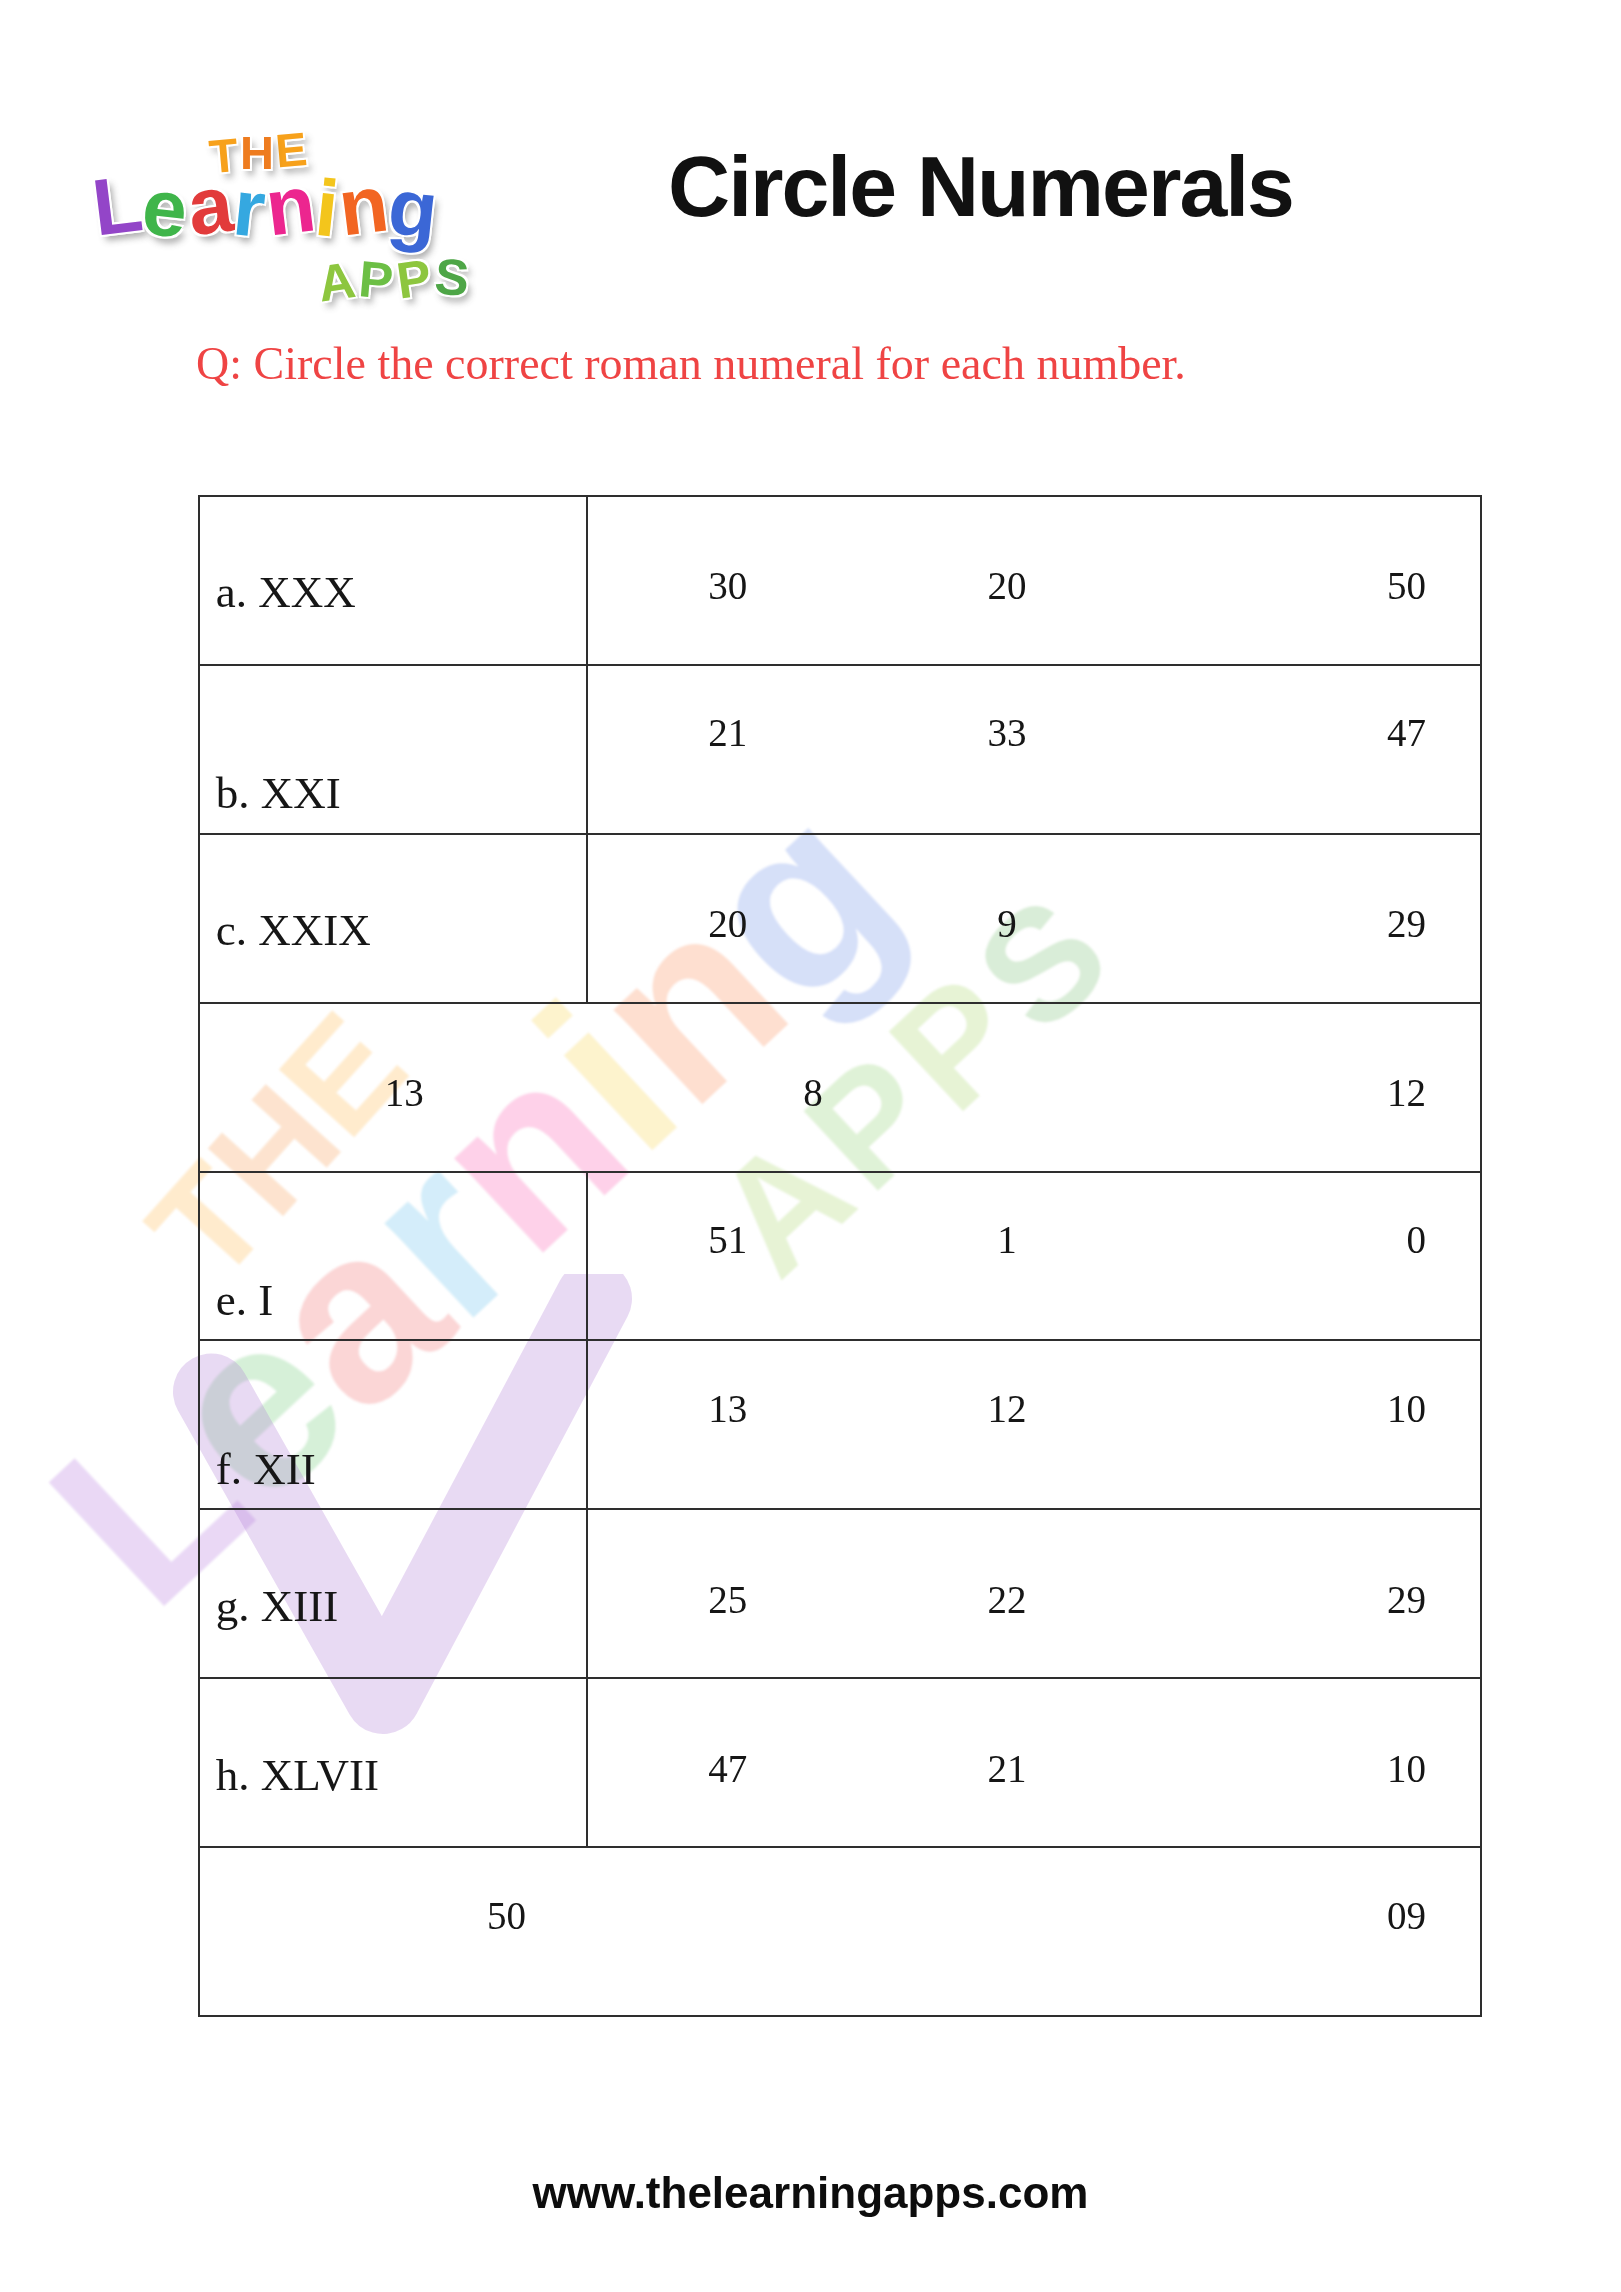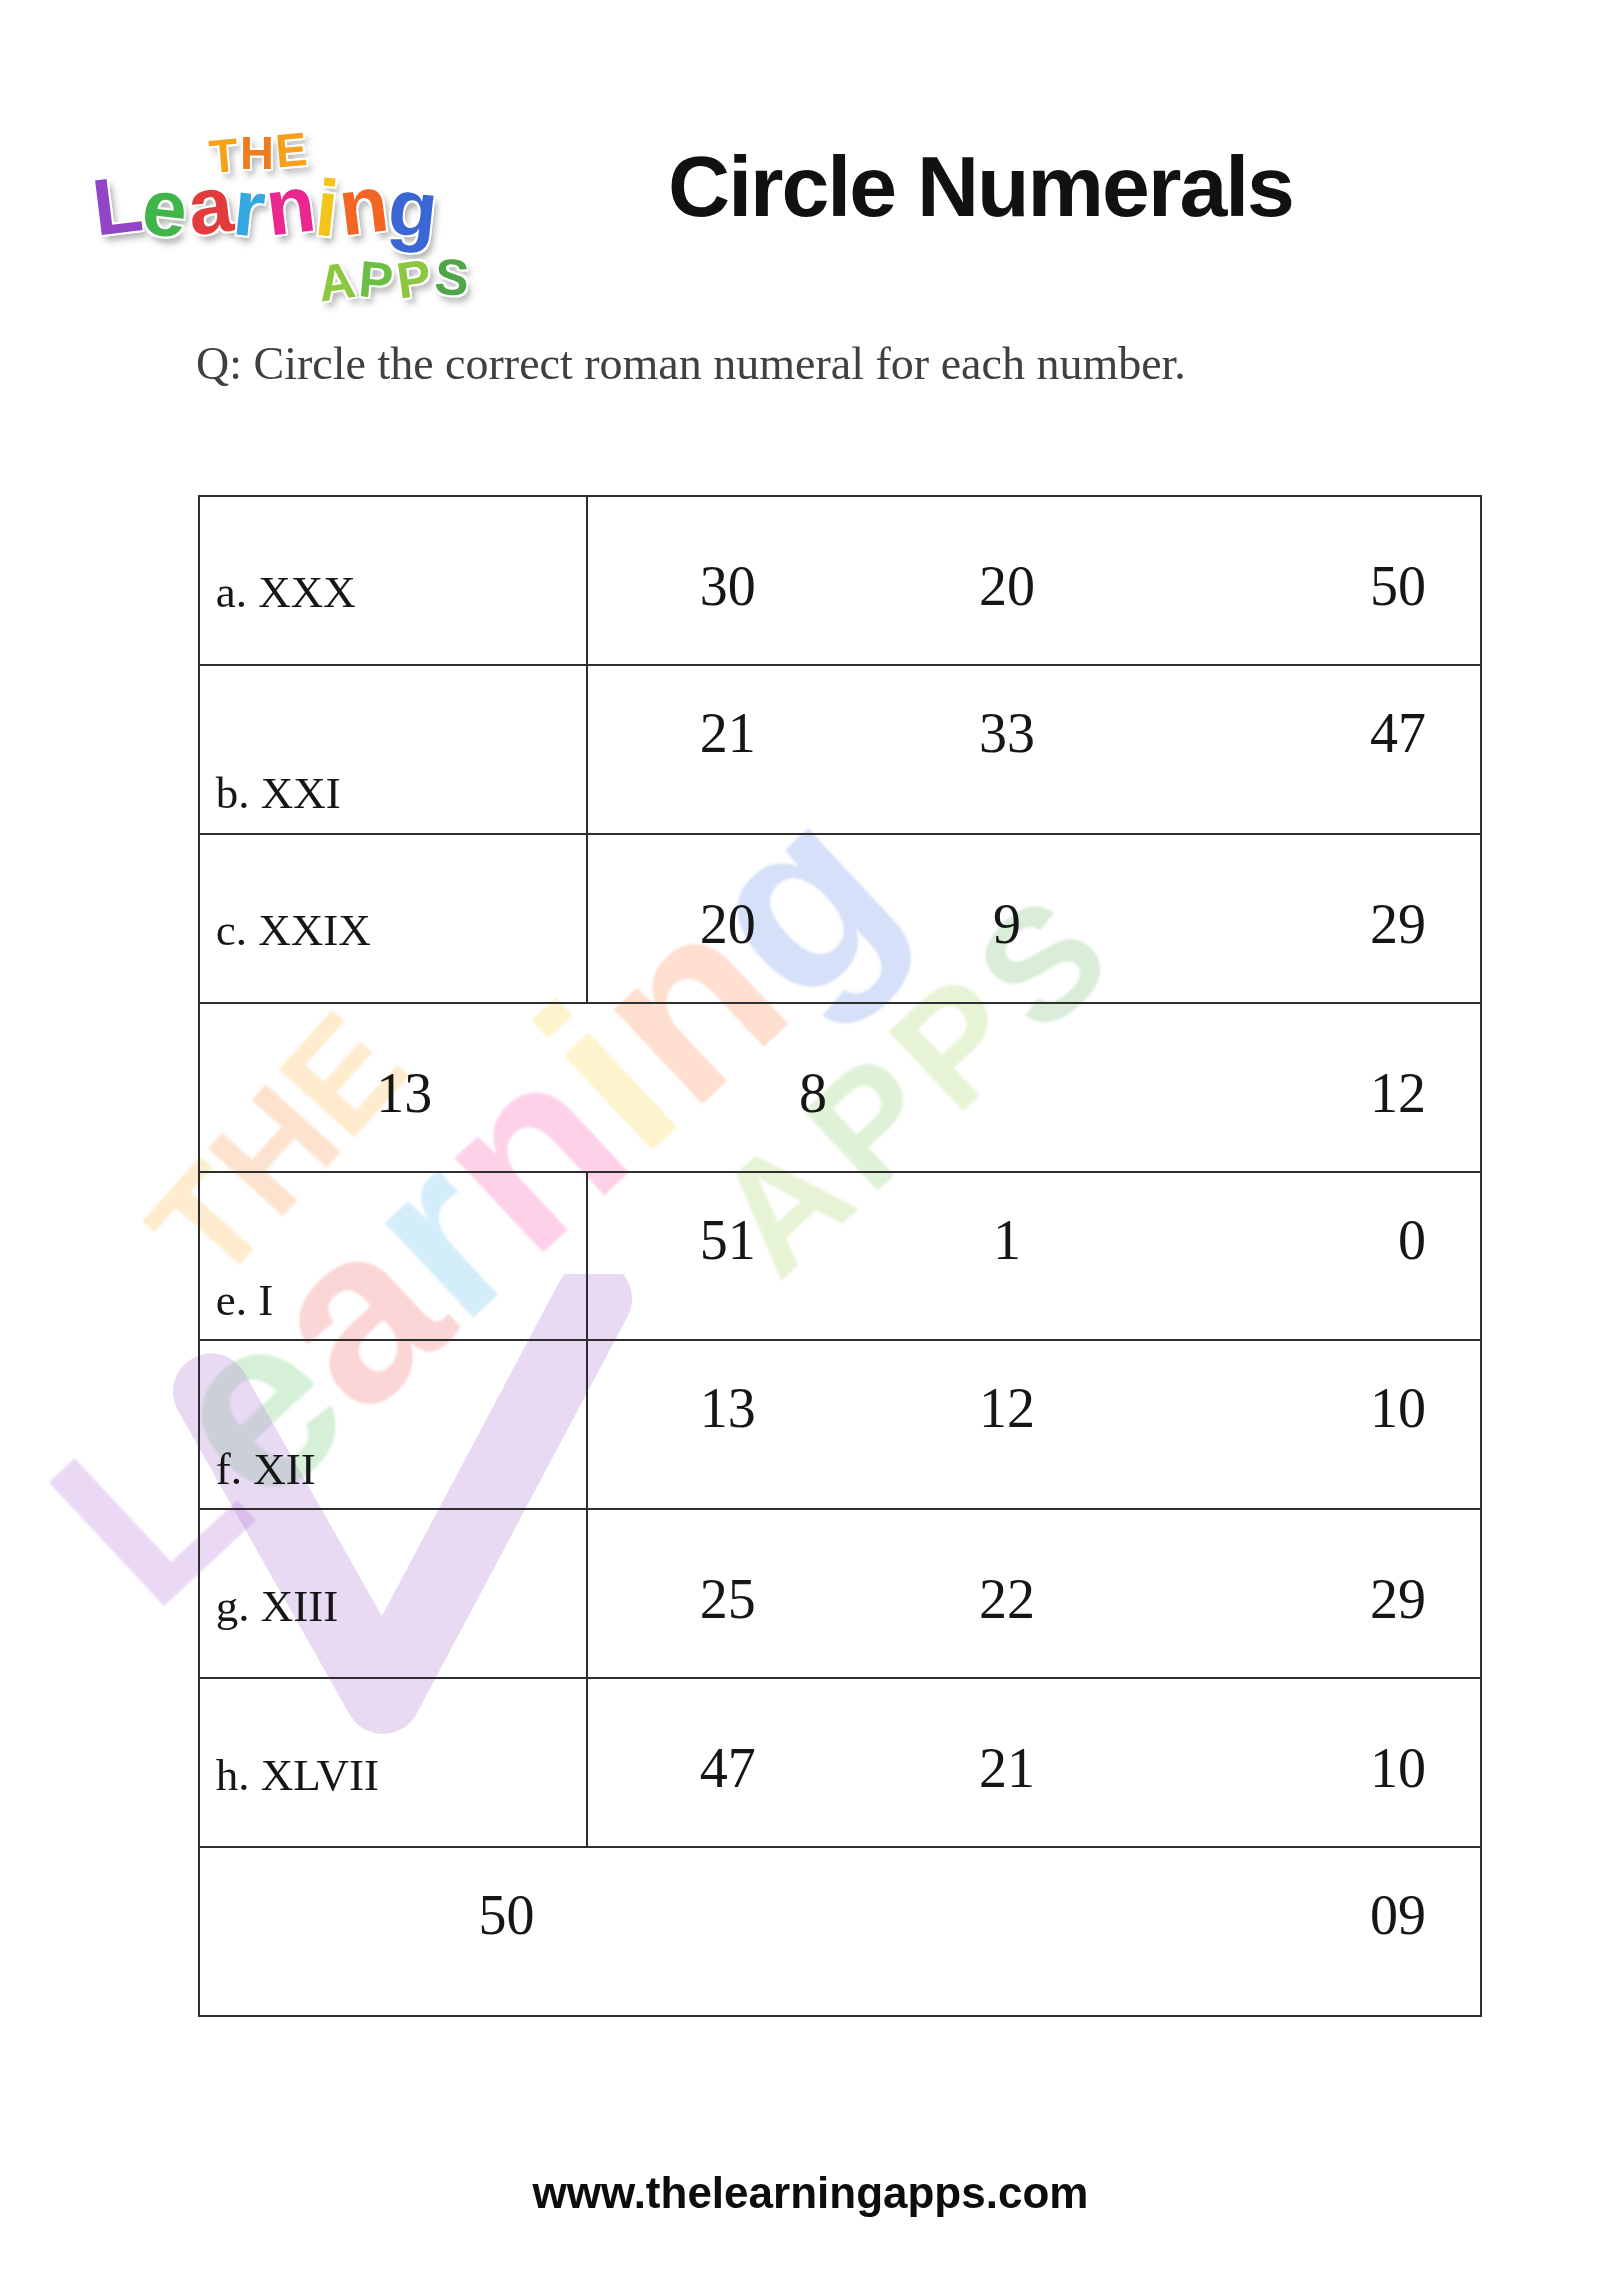--- a/index.html
+++ b/index.html
@@ -51,21 +51,21 @@
 
   
   .title {
     position:absolute; left:608px; top:137px; width:745px;
     font-family:"Liberation Sans", sans-serif;
     font-weight:bold; font-size:86px; letter-spacing:-2px;
     text-align:center; color:#111; z-index:3;
   }
   .question {
     position:absolute; left:196px; top:337px;
-    font-size:46px; color:#404040; z-index:3;
+    font-size:46px; color:#ef4444; z-index:3;
   }
 
   
   .table {
     position:absolute; left:198px; top:495px;
     width:1284px; height:1522px;
     border:2px solid #2e2e2e;
     display:flex; flex-direction:column;
     z-index:2;
   }
@@ -73,21 +73,21 @@
   .row:last-child { border-bottom:none; }
   .label {
     width:388px; border-right:2px solid #2e2e2e;
     display:flex; align-items:center; padding-left:15.7px;
     font-size:45px;
   }
   .label span { transform:translateY(11.8px);text-align:center; }
   .options { flex:1; display:flex; }
   .opt {
     flex:1; display:flex; align-items:center; justify-content:center;
-    font-size:56px; cursor:pointer;margin-top:11px;
+    font-size:39px; cursor:pointer;margin-top:11px;
   }
   .opt:last-child { justify-content:flex-end; padding-right:54px; }
 
   
   .row:nth-child(2) .label, .row:nth-child(5) .label,
   .row:nth-child(6) .label, .row:nth-child(9) .label { align-items:flex-end; padding-bottom:13.7px; }
   .row:nth-child(2) .label span, .row:nth-child(5) .label span,
   .row:nth-child(6) .label span, .row:nth-child(9) .label span { transform:none; }
   .row:nth-child(2) .opt, .row:nth-child(5) .opt,
   .row:nth-child(6) .opt, .row:nth-child(9) .opt { transform:translateY(-21.6px); }

